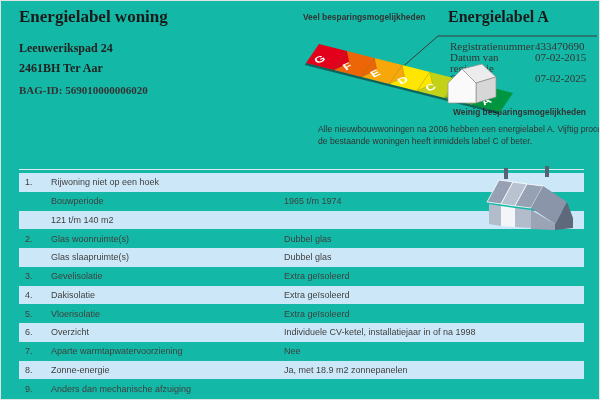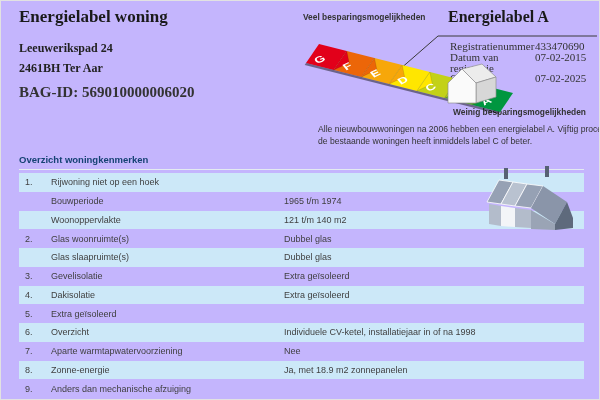--- a/index.html
+++ b/index.html
@@ -1,24 +1,24 @@
 <!DOCTYPE html>
 <html><head>
 <meta charset="utf-8">
 <style>
   html,body{margin:0;padding:0;background:#fff;}
-  .page{position:relative;width:600px;height:400px;background:#c4b5fd;overflow:hidden;
+  .page{position:relative;width:600px;height:400px;background:#14b8a6;overflow:hidden;
         border:1px solid #e2e2e2;box-sizing:border-box;
         font-family:"Liberation Sans",sans-serif;color:#3c3c3c;}
   .abs{position:absolute;}
   .serif{font-family:"Liberation Serif",serif;}
   .doc-title{left:18px;top:6px;font-size:17px;font-weight:bold;color:#1a1a1a;}
   .addr1{left:18px;top:40px;font-size:12px;font-weight:bold;color:#222;}
   .addr2{left:18px;top:60px;font-size:12px;font-weight:bold;color:#222;}
-  .bagid{left:18px;top:83px;font-size:15px;font-weight:bold;color:#333;}
+  .bagid{left:18px;top:83px;font-size:11px;font-weight:bold;color:#333;}
   .cap-top{left:302px;top:11px;font-size:8.4px;font-weight:bold;color:#333;}
   .cap-bottom{left:452px;top:106px;font-size:8.4px;font-weight:bold;color:#333;}
   .el-title{left:447px;top:7px;font-size:16px;font-weight:bold;color:#1a1a1a;}
   .reg-block{left:449px;top:40px;font-size:11px;color:#333;}
   .reg-row{display:flex;line-height:10.8px;}
   .reg-label{width:85px;}
   .reg-value{width:60px;}
   .intro{left:283px;top:122px;width:312px;font-size:8.6px;line-height:1.4;color:#333;margin-left:34px;}
   .tbl-heading{left:18px;top:153px;font-size:9.5px;font-weight:bold;color:var(--navy,#154273);}
   .tbl-rule{left:18px;top:168px;width:565px;height:1px;background:#e4ebf1;}
@@ -92,35 +92,33 @@
 
     <g>
       <polygon points="461,68 481,63 495,76 475,82" fill="#ececec" stroke="#8f8f8f" stroke-width="0.7"></polygon>
       <polygon points="475,82 495,76 495,96 475,102" fill="#d7d7d7" stroke="#8f8f8f" stroke-width="0.7"></polygon>
       <polygon points="447,82 461,68 475,82 475,102 447,102" fill="#fafafa" stroke="#8f8f8f" stroke-width="0.7"></polygon>
     </g>
   </svg>
 
   <div class="abs intro">Alle nieuwbouwwoningen na 2006 hebben een energielabel A. Vijftig procent van de bestaande woningen heeft inmiddels label C of beter.</div>
 
-  <div class="abs tbl-heading">Overzicht woningkenmerken</div>
   <div class="abs tbl-rule"></div>
   <div class="abs tbl" id="tbl">
       <div class="trow shaded">
       <span class="tnum">1.</span>
       <span class="tvalue">Rijwoning niet op een hoek</span>
     </div>
       <div class="trow">
       <span class="tnum"></span>
       <span class="tlabel">Bouwperiode</span>
       <span class="tvalue">1965 t/m 1974</span>
     </div>
       <div class="trow shaded">
       <span class="tnum"></span>
-      <span class="tlabel">Woonoppervlakte</span>
       <span class="tvalue">121 t/m 140 m2</span>
     </div>
       <div class="trow">
       <span class="tnum">2.</span>
       <span class="tlabel">Glas woonruimte(s)</span>
       <span class="tvalue">Dubbel glas</span>
     </div>
       <div class="trow shaded">
       <span class="tnum"></span>
       <span class="tlabel">Glas slaapruimte(s)</span>
@@ -131,20 +129,21 @@
       <span class="tlabel">Gevelisolatie</span>
       <span class="tvalue">Extra geïsoleerd</span>
     </div>
       <div class="trow shaded">
       <span class="tnum">4.</span>
       <span class="tlabel">Dakisolatie</span>
       <span class="tvalue">Extra geïsoleerd</span>
     </div>
       <div class="trow">
       <span class="tnum">5.</span>
+      <span class="tlabel">Vloerisolatie</span>
       <span class="tvalue">Extra geïsoleerd</span>
     </div>
       <div class="trow shaded">
       <span class="tnum">6.</span>
       <span class="tlabel">Overzicht</span>
       <span class="tvalue">Individuele CV-ketel, installatiejaar in of na 1998</span>
     </div>
       <div class="trow">
       <span class="tnum">7.</span>
       <span class="tlabel">Aparte warmtapwatervoorziening</span>

